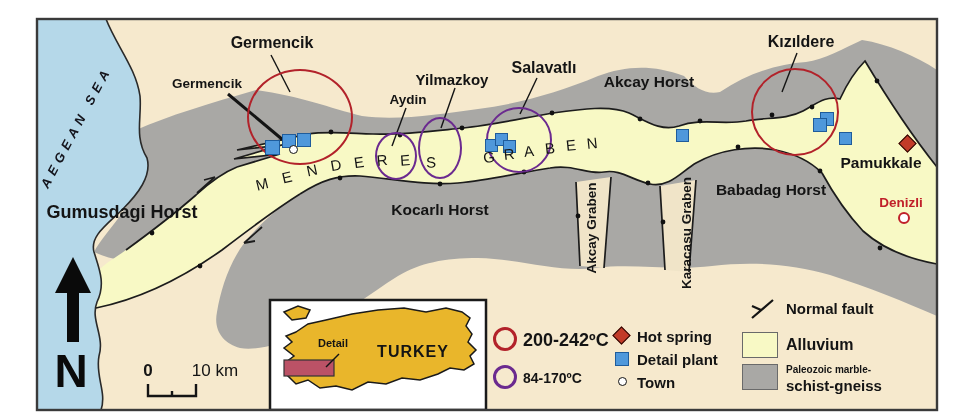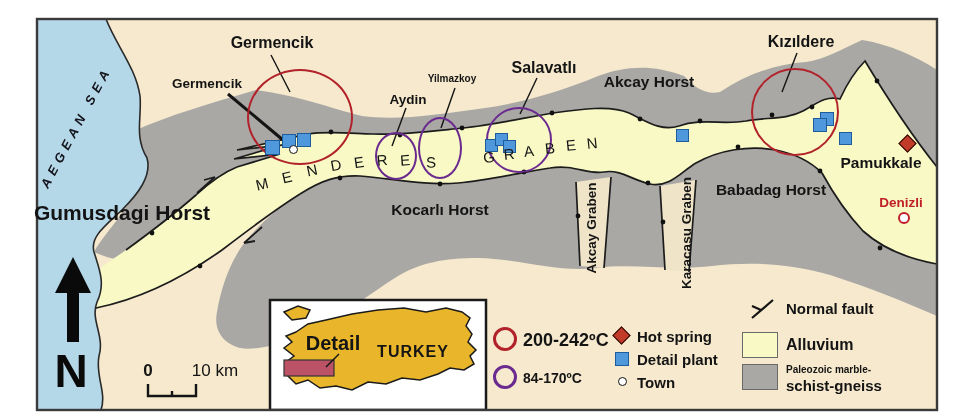--- a/index.html
+++ b/index.html
@@ -165,33 +165,33 @@
   <div class="swatch" style="left:742px;top:332px;width:36px;height:26px;background:#f8f9c5;"></div>
   <div class="ll" style="left:786px;top:345px;font-size:16px;">Alluvium</div>
 
   <div class="swatch" style="left:742px;top:364px;width:36px;height:26px;background:#a9a8a5;"></div>
   <div class="ll" style="left:786px;top:370px;font-size:10px;">Paleozoic marble-</div>
   <div class="ll" style="left:786px;top:385px;font-size:15px;">schist-gneiss</div>
 
   <div id="north-n" style="left:71px;top:371px;font-size:46px;">N</div>
   <div id="scale-zero" style="left:148px;top:371px;font-size:17px;font-weight:700;">0</div>
   <div id="scale-ten" style="left:215px;top:371px;font-size:17px;font-weight:400;">10 km</div>
-  <div id="inset-detail" style="left:333px;top:343px;font-size:20px;">Detail</div>
+  <div id="inset-detail" style="left:333px;top:343px;font-size:11px;">Detail</div>
   <div id="inset-turkey" style="left:413px;top:352px;font-size:16px;letter-spacing:1px;">TURKEY</div>
 
   <div id="labels">
       <div class="ml" style="left: 76px; top: 127px; font-size: 13px; font-weight: 700; color: rgb(20, 20, 28); letter-spacing: 5px; font-style: italic; transform: translate(-50%, -50%) rotate(-62deg);">AEGEAN SEA</div>
-      <div class="ml" style="left: 122px; top: 212px; font-size: 21px; font-weight: 700; transform: translate(-50%, -50%) rotate(0deg);">Gumusdagi Horst</div>
+      <div class="ml" style="left: 122px; top: 212px; font-size: 18px; font-weight: 700; transform: translate(-50%, -50%) rotate(0deg);">Gumusdagi Horst</div>
       <div class="ml" style="left: 440px; top: 210px; font-size: 15.5px; font-weight: 700; transform: translate(-50%, -50%) rotate(0deg);">Kocarlı Horst</div>
       <div class="ml" style="left: 771px; top: 190px; font-size: 15.5px; font-weight: 700; transform: translate(-50%, -50%) rotate(0deg);">Babadag Horst</div>
       <div class="ml" style="left: 649px; top: 82px; font-size: 15.5px; font-weight: 700; transform: translate(-50%, -50%) rotate(0deg);">Akcay Horst</div>
       <div class="ml" style="left: 272px; top: 43px; font-size: 16px; font-weight: 700; transform: translate(-50%, -50%) rotate(0deg);">Germencik</div>
       <div class="ml" style="left: 207px; top: 84px; font-size: 13.5px; font-weight: 700; transform: translate(-50%, -50%) rotate(0deg);">Germencik</div>
       <div class="ml" style="left: 408px; top: 100px; font-size: 13.5px; font-weight: 700; transform: translate(-50%, -50%) rotate(0deg);">Aydin</div>
-      <div class="ml" style="left: 452px; top: 79px; font-size: 10px; font-weight: 700; transform: translate(-50%, -50%) rotate(0deg);">Yilmazkoy</div>
+      <div class="ml" style="left: 452px; top: 79px; font-size: 15px; font-weight: 700; transform: translate(-50%, -50%) rotate(0deg);">Yilmazkoy</div>
       <div class="ml" style="left: 544px; top: 68px; font-size: 16px; font-weight: 700; transform: translate(-50%, -50%) rotate(0deg);">Salavatlı</div>
       <div class="ml" style="left: 801px; top: 42px; font-size: 16px; font-weight: 700; transform: translate(-50%, -50%) rotate(0deg);">Kızıldere</div>
       <div class="ml" style="left: 881px; top: 163px; font-size: 15.5px; font-weight: 700; transform: translate(-50%, -50%) rotate(0deg);">Pamukkale</div>
       <div class="ml" style="left: 901px; top: 203px; font-size: 13.5px; font-weight: 700; color: rgb(192, 32, 42); transform: translate(-50%, -50%) rotate(0deg);">Denizli</div>
       <div class="ml" style="left: 592px; top: 228px; font-size: 13.5px; font-weight: 700; transform: translate(-50%, -50%) rotate(-90deg);">Akcay Graben</div>
       <div class="ml" style="left: 687px; top: 233px; font-size: 13.5px; font-weight: 700; transform: translate(-50%, -50%) rotate(-90deg);">Karacasu Graben</div>
       <div class="ml" style="left: 262px; top: 184px; font-size: 15px; font-weight: 400; transform: translate(-50%, -50%) rotate(-14deg);">M</div>
       <div class="ml" style="left: 287px; top: 177px; font-size: 15px; font-weight: 400; transform: translate(-50%, -50%) rotate(-13deg);">E</div>
       <div class="ml" style="left: 312px; top: 170px; font-size: 15px; font-weight: 400; transform: translate(-50%, -50%) rotate(-12deg);">N</div>
       <div class="ml" style="left: 336px; top: 165px; font-size: 15px; font-weight: 400; transform: translate(-50%, -50%) rotate(-10deg);">D</div>

